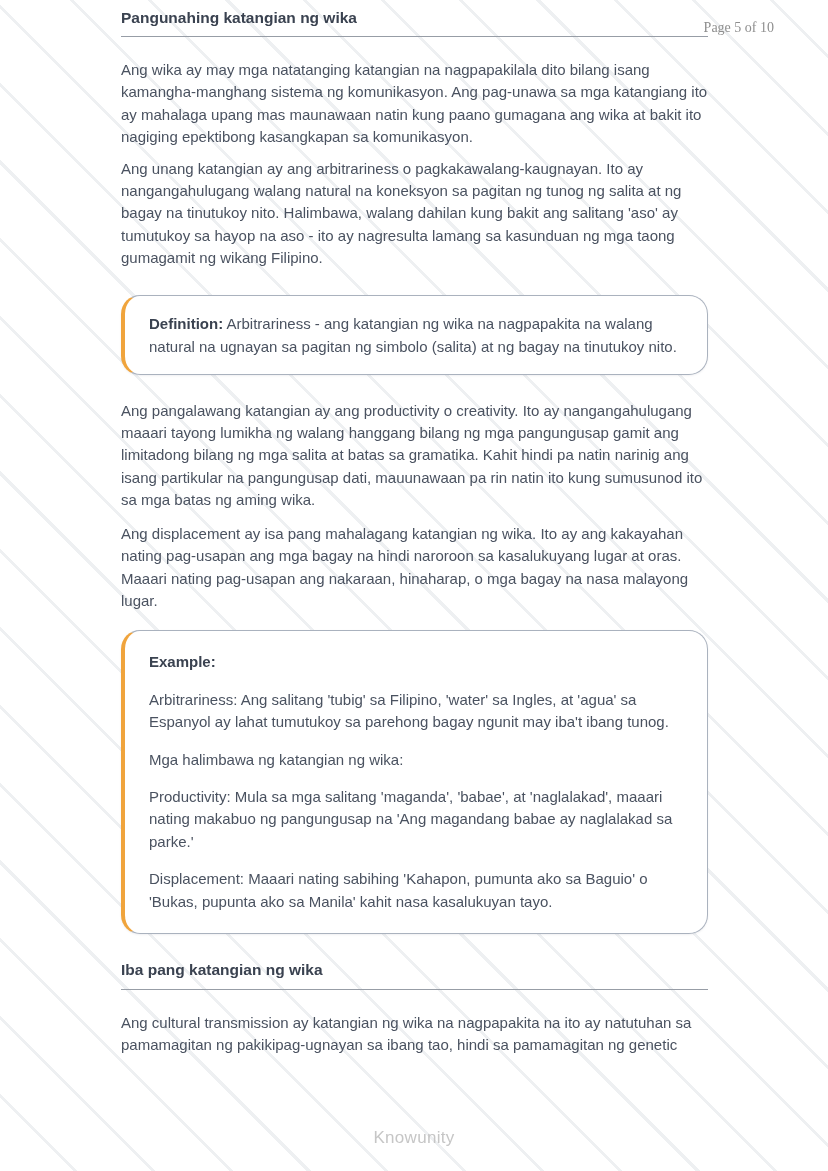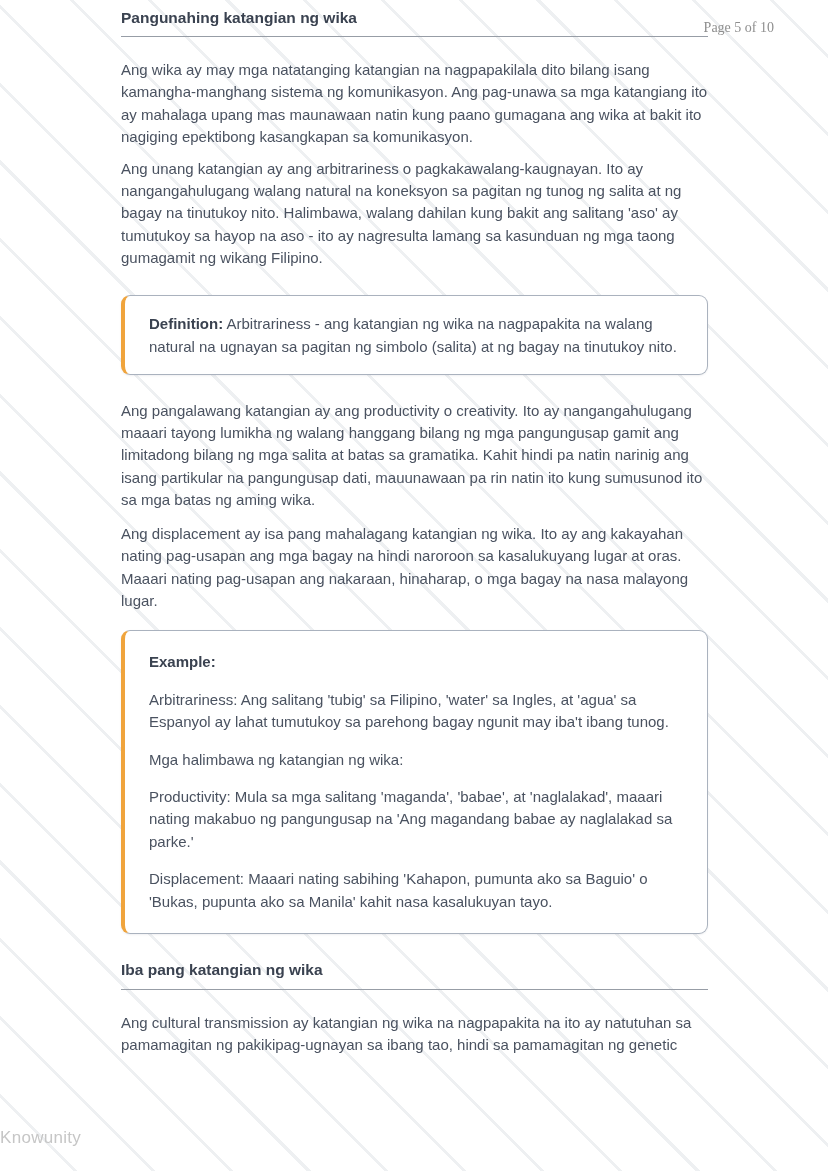--- a/index.html
+++ b/index.html
@@ -48,41 +48,41 @@
   p { margin: 0; }
   .p1 { margin-top: 22px; }
   .p2 { margin-top: 9px; }
   .p3 { margin-top: 25px; }
   .p4 { margin-top: 11px; }
   .p5 { margin-top: 22px; }
   .callout {
     background: #ffffff;
     border: 1px solid #aab2be;
     border-left: 4px solid #f0a43c;
-    border-radius: 9px;
+    border-radius: 19px;
     box-shadow: 0 1px 2px rgba(60,70,90,0.08);
   }
   .def-box {
     margin-top: 25px;
     padding: 16px 24px;
     line-height: 23px;
   }
   .ex-box {
     margin-top: 18px;
     padding: 20px 24px;
   }
   .ex-box p { margin-top: 15px; }
   .ex-box p.first { margin-top: 0; }
   .callout strong { color: #3a4250; font-weight: bold; }
   .footer {
     position: absolute;
     top: 1128px;
     left: 0;
     width: 100%;
-    text-align: left;
+    text-align: center;
     font-size: 17px;
     color: #c6c6c6;
     letter-spacing: 0.3px;
   }
 </style>
 </head>
 <body>
 
 <div class="page">
 

